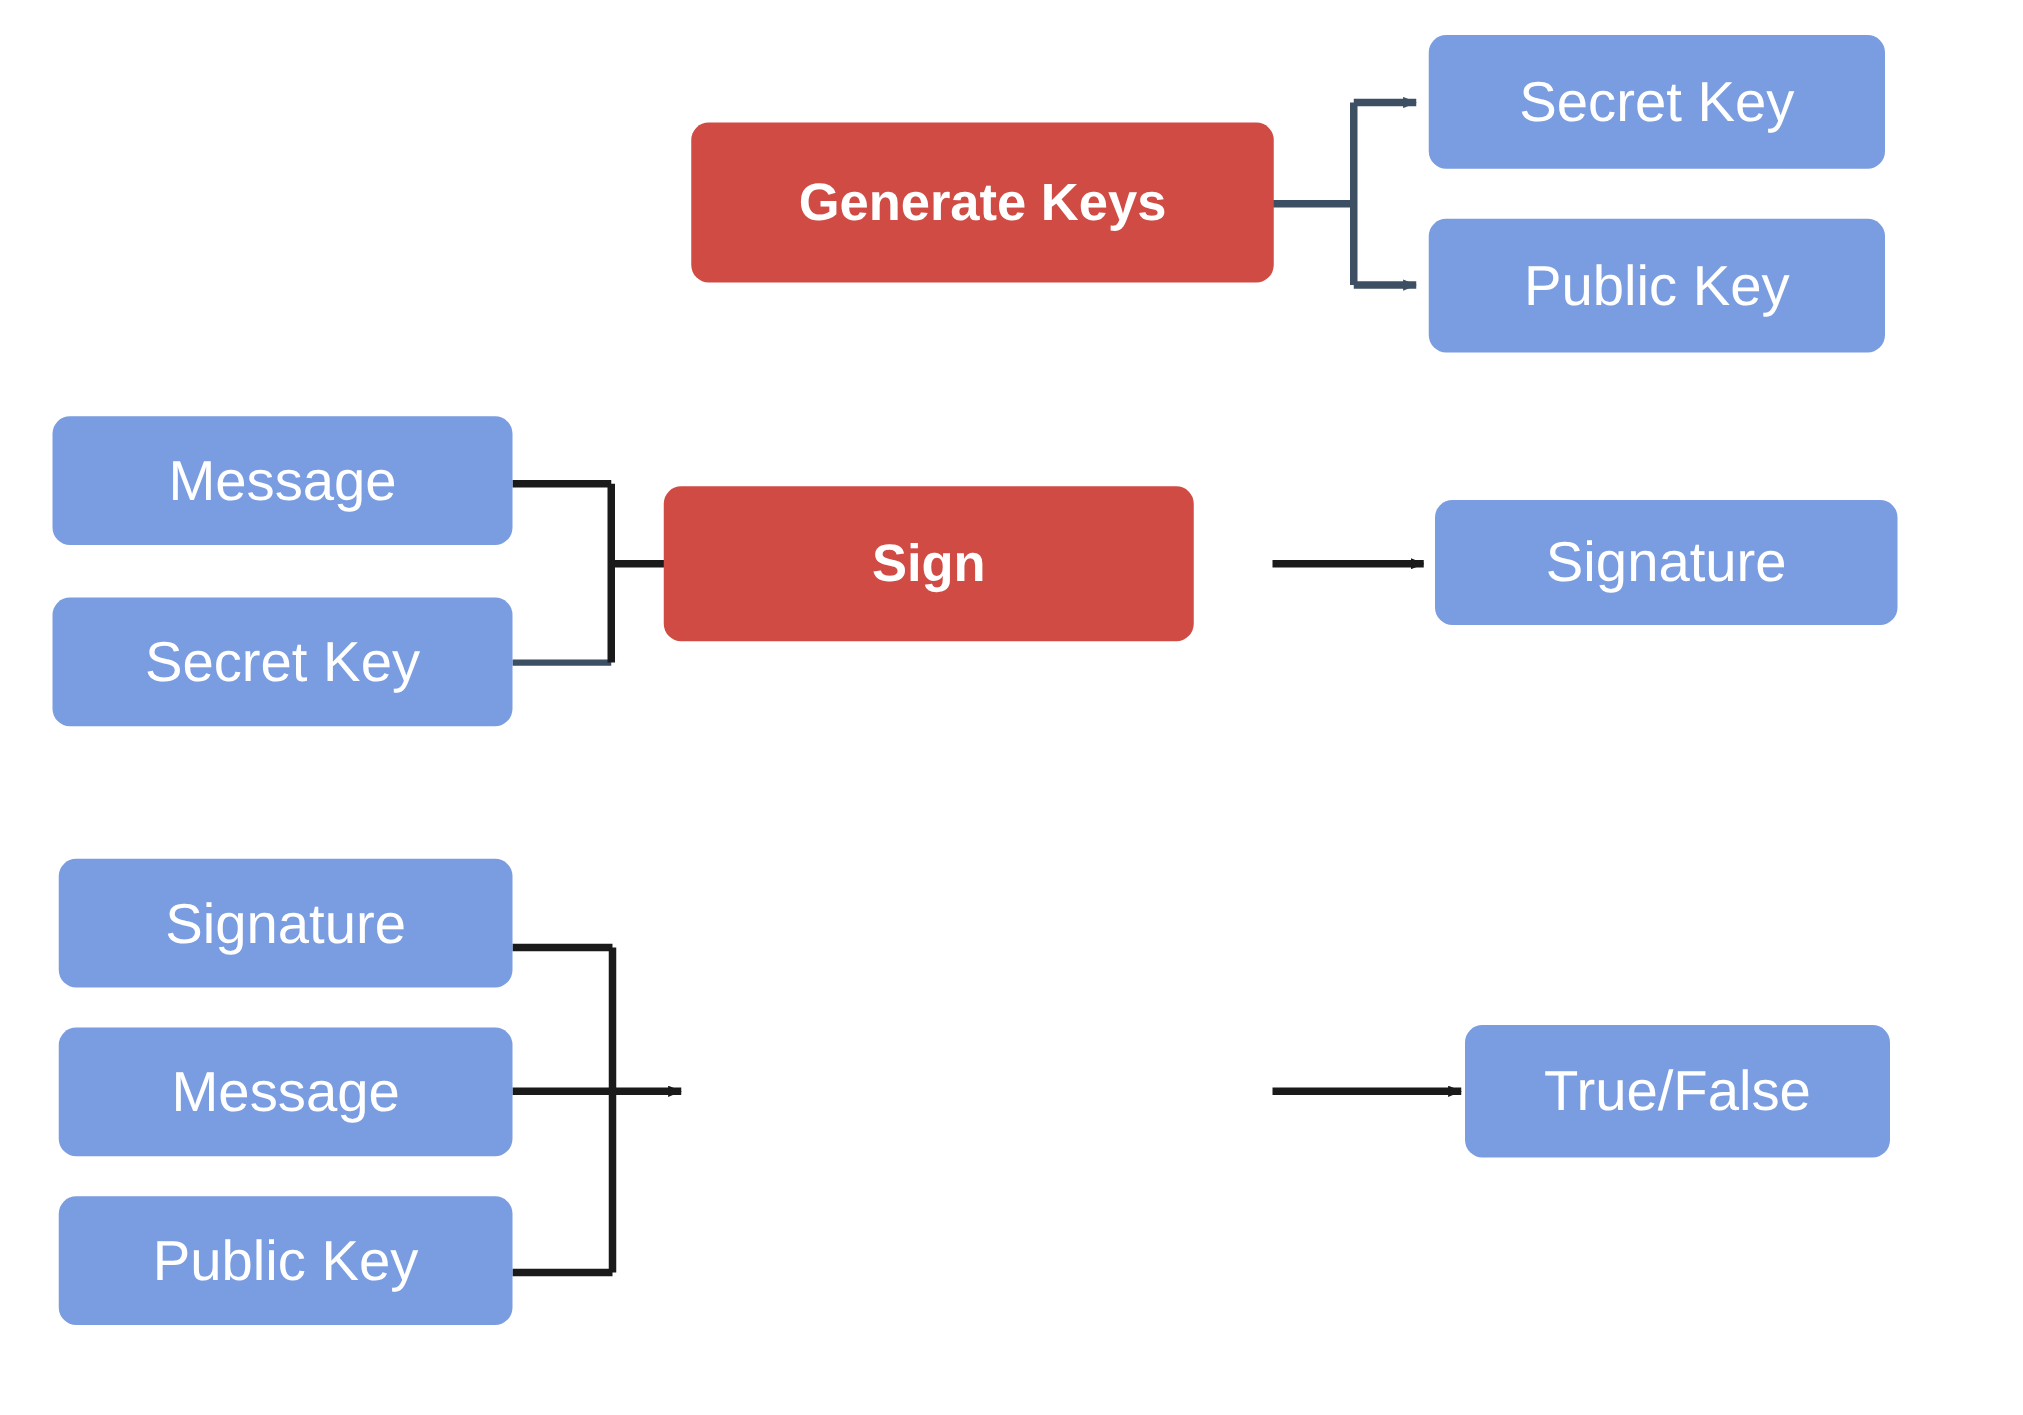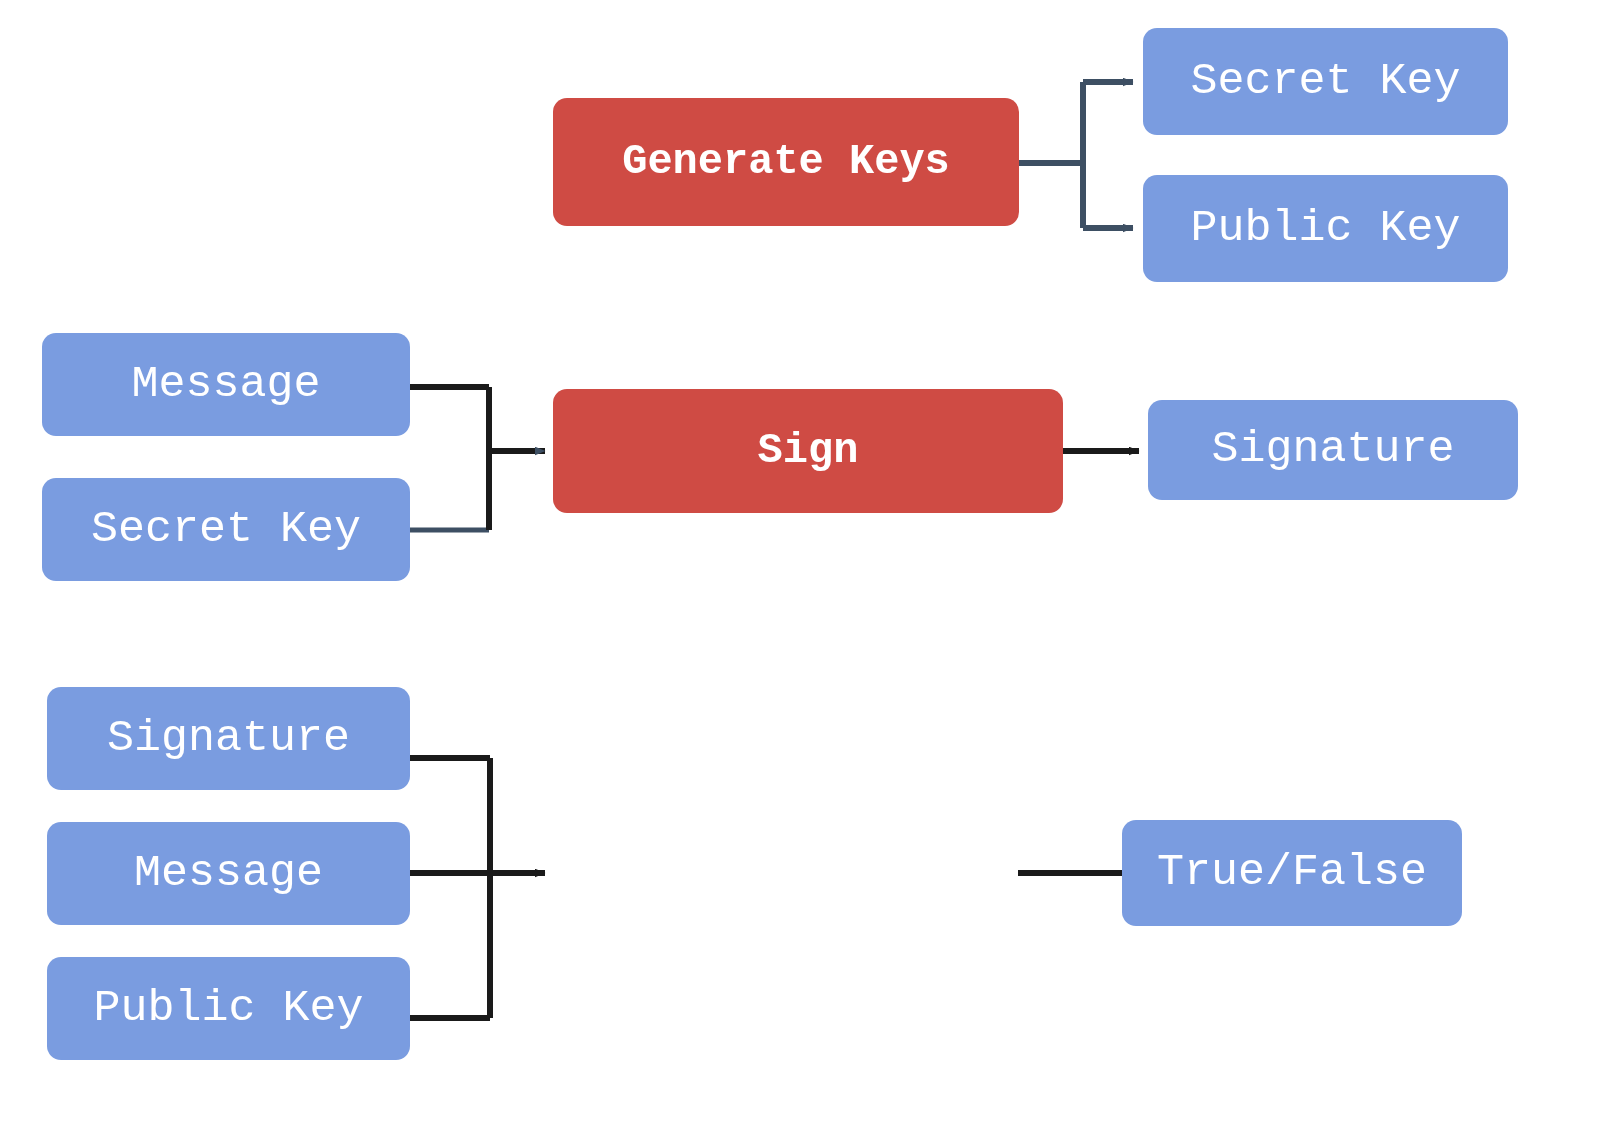--- a/index.html
+++ b/index.html
@@ -21,21 +21,20 @@
   .node {
     position: absolute;
     display: flex;
     align-items: center;
     justify-content: center;
     box-sizing: border-box;
     color: #ffffff;
     text-align: left;
     line-height: 1.1;
     user-select: none;
-    font-family: Liberation Mono, monospace;
   }
   .node.blue {
     background: #7a9ce0;
     border-radius: 14px;
     font-size: 45px;
     font-weight: 400;
   }
   .node.red {
     background: #cf4b44;
     border-radius: 14px;
@@ -100,26 +99,26 @@
   <div class="node red" style="left:553px; top:98px; width:466px; height:128px;">Generate Keys</div>
 
   <div class="node blue" style="left:1143px; top:28px; width:365px; height:107px;">Secret Key</div>
 
   <div class="node blue" style="left:1143px; top:175px; width:365px; height:107px;">Public Key</div>
 
   <div class="node blue" style="left:42px; top:333px; width:368px; height:103px;">Message</div>
 
   <div class="node blue" style="left:42px; top:478px; width:368px; height:103px;">Secret Key</div>
 
-  <div class="node red" style="left:553px; top:389px; width:510px; height:124px;">Sign</div>
+  <div class="node red" style="left:531px; top:389px; width:424px; height:124px;">Sign</div>
 
   <div class="node blue" style="left:1148px; top:400px; width:370px; height:100px;">Signature</div>
 
   <div class="node blue" style="left:47px; top:687px; width:363px; height:103px;">Signature</div>
 
   <div class="node blue" style="left:47px; top:822px; width:363px; height:103px;">Message</div>
 
   <div class="node blue" style="left:47px; top:957px; width:363px; height:103px;">Public Key</div>
 
 
-  <div class="node blue" style="left:1122px; top:820px; width:340px; height:106px;">True/False</div>
+  <div class="node blue" style="left:1172px; top:820px; width:340px; height:106px;">True/False</div>
 
 </div>
 
 </body></html>

